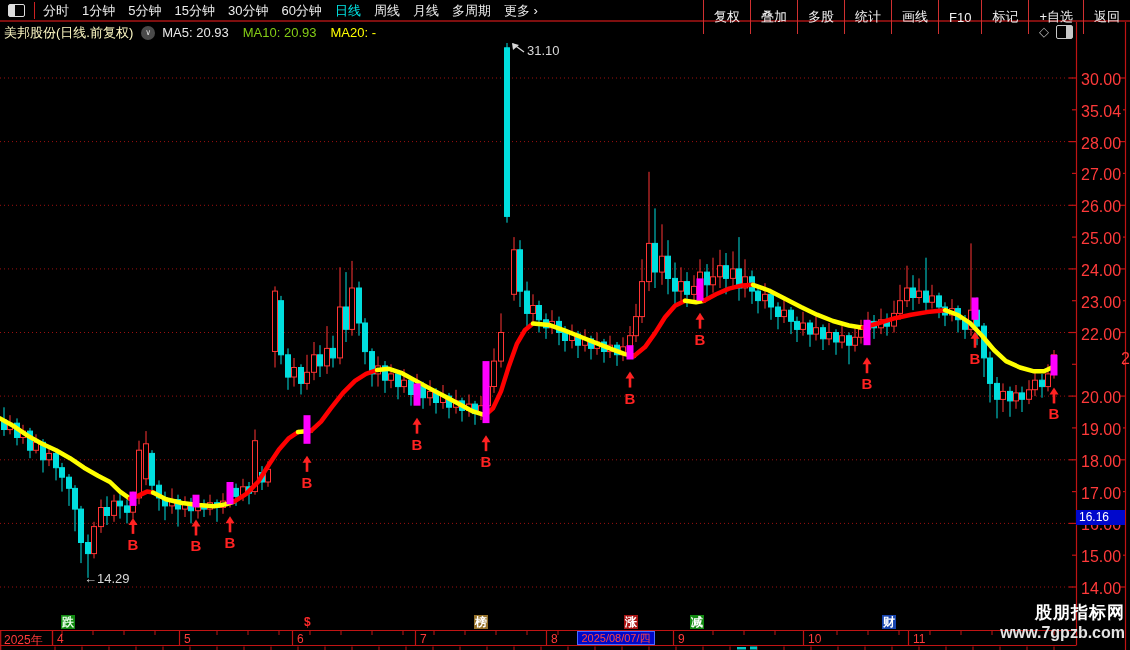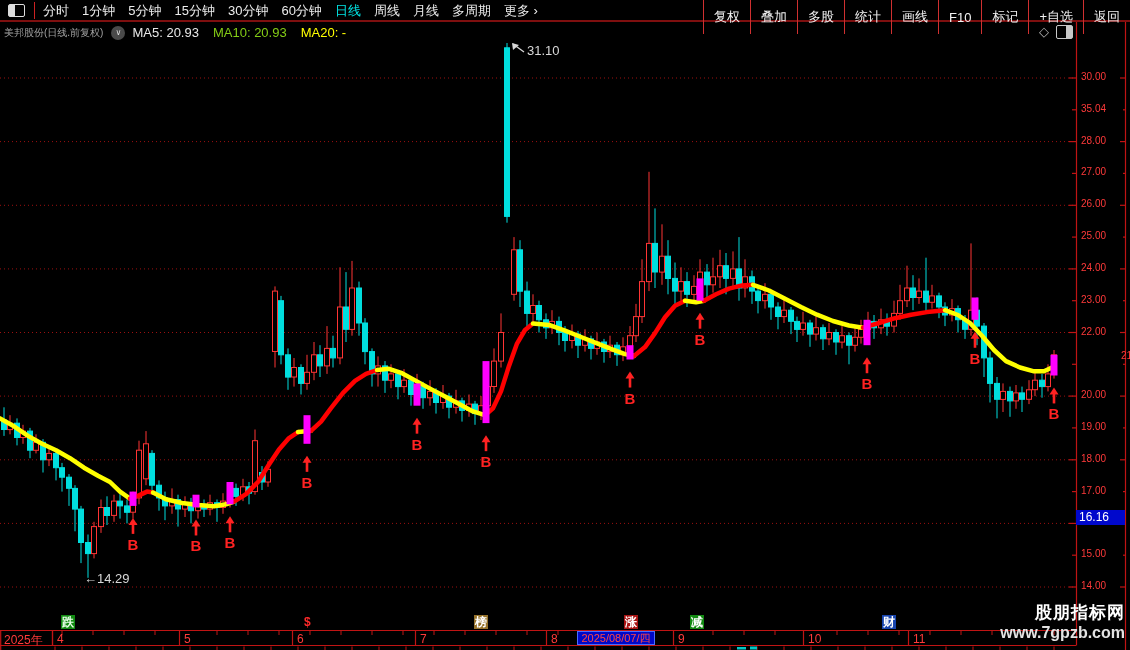--- a/index.html
+++ b/index.html
@@ -11,30 +11,30 @@
   #toolbar{left:0;top:0;width:1130px;height:21px;display:flex;align-items:center;}
   #panel-icon-left{width:15px;height:11px;border:1.5px solid #ddd;border-radius:2px;margin-left:8px;
     background:linear-gradient(90deg,#ddd 0 42%,transparent 42%);}
   #tb-divider{width:1px;height:17px;background:#c22;margin:0 8px 0 9px;}
   .titem{color:#ececec;font-size:13px;margin-right:13px;cursor:default;white-space:nowrap;}
   .titem.active{color:#00e5e5;}
   #rbuttons{position:absolute;right:0;top:0;height:34px;display:flex;}
   .rbtn{color:#f2f2f2;font-size:13px;border-left:1px solid #d03030;padding:0 10px;display:flex;align-items:center;white-space:nowrap;}
   
   #infobar{left:0;top:22px;width:1074px;height:21px;display:flex;align-items:center;}
-  #stock-title{color:#a3a3a3;font-size:10px;margin-left:4px;}
+  #stock-title{color:#fef9c3;font-size:13px;margin-left:4px;}
   #chev-circle{width:14px;height:14px;border-radius:50%;background:#4a4a4a;margin:0 7px 0 8px;
     display:flex;align-items:center;justify-content:center;color:#ddd;font-size:8px;}
   .ma-item{font-size:13px;margin-right:14px;white-space:nowrap;}
   #row2-icons{position:absolute;left:1039px;top:24px;display:flex;align-items:center;z-index:3;}
   #diamond-icon{color:#b8b8b8;font-size:13px;margin-right:7px;}
   #panel-icon-right{width:15px;height:12px;border:1.5px solid #c8c8c8;border-radius:2px;
     background:linear-gradient(270deg,#c8c8c8 0 40%,transparent 40%);}
   
-  .plabel{position:absolute;left:1081px;color:#ff3a3a;font-size:10px;z-index:3;white-space:nowrap;}
+  .plabel{position:absolute;left:1081px;color:#ff3a3a;font-size:16px;z-index:3;white-space:nowrap;}
   #cur-badge{position:absolute;left:1076px;top:510px;width:46px;height:15px;background:#0008cc;
     color:#fff;font-size:12px;line-height:15px;padding-left:3px;z-index:4;}
   
   #year-label{position:absolute;left:4px;top:632px;color:#ff3a3a;font-size:12px;z-index:3;}
   .mlabel{position:absolute;top:632px;color:#ff3a3a;font-size:12px;z-index:3;}
   #date-badge{position:absolute;left:577px;top:631px;width:78px;height:14px;box-sizing:border-box;
     background:#0008c8;border:1px solid #4a6cff;color:#ff4646;font-size:11px;line-height:12px;
     text-align:center;z-index:4;white-space:nowrap;}
   .charmark{position:absolute;font-size:12px;font-weight:bold;line-height:14px;height:14px;
     padding:0 1px;z-index:3;}

